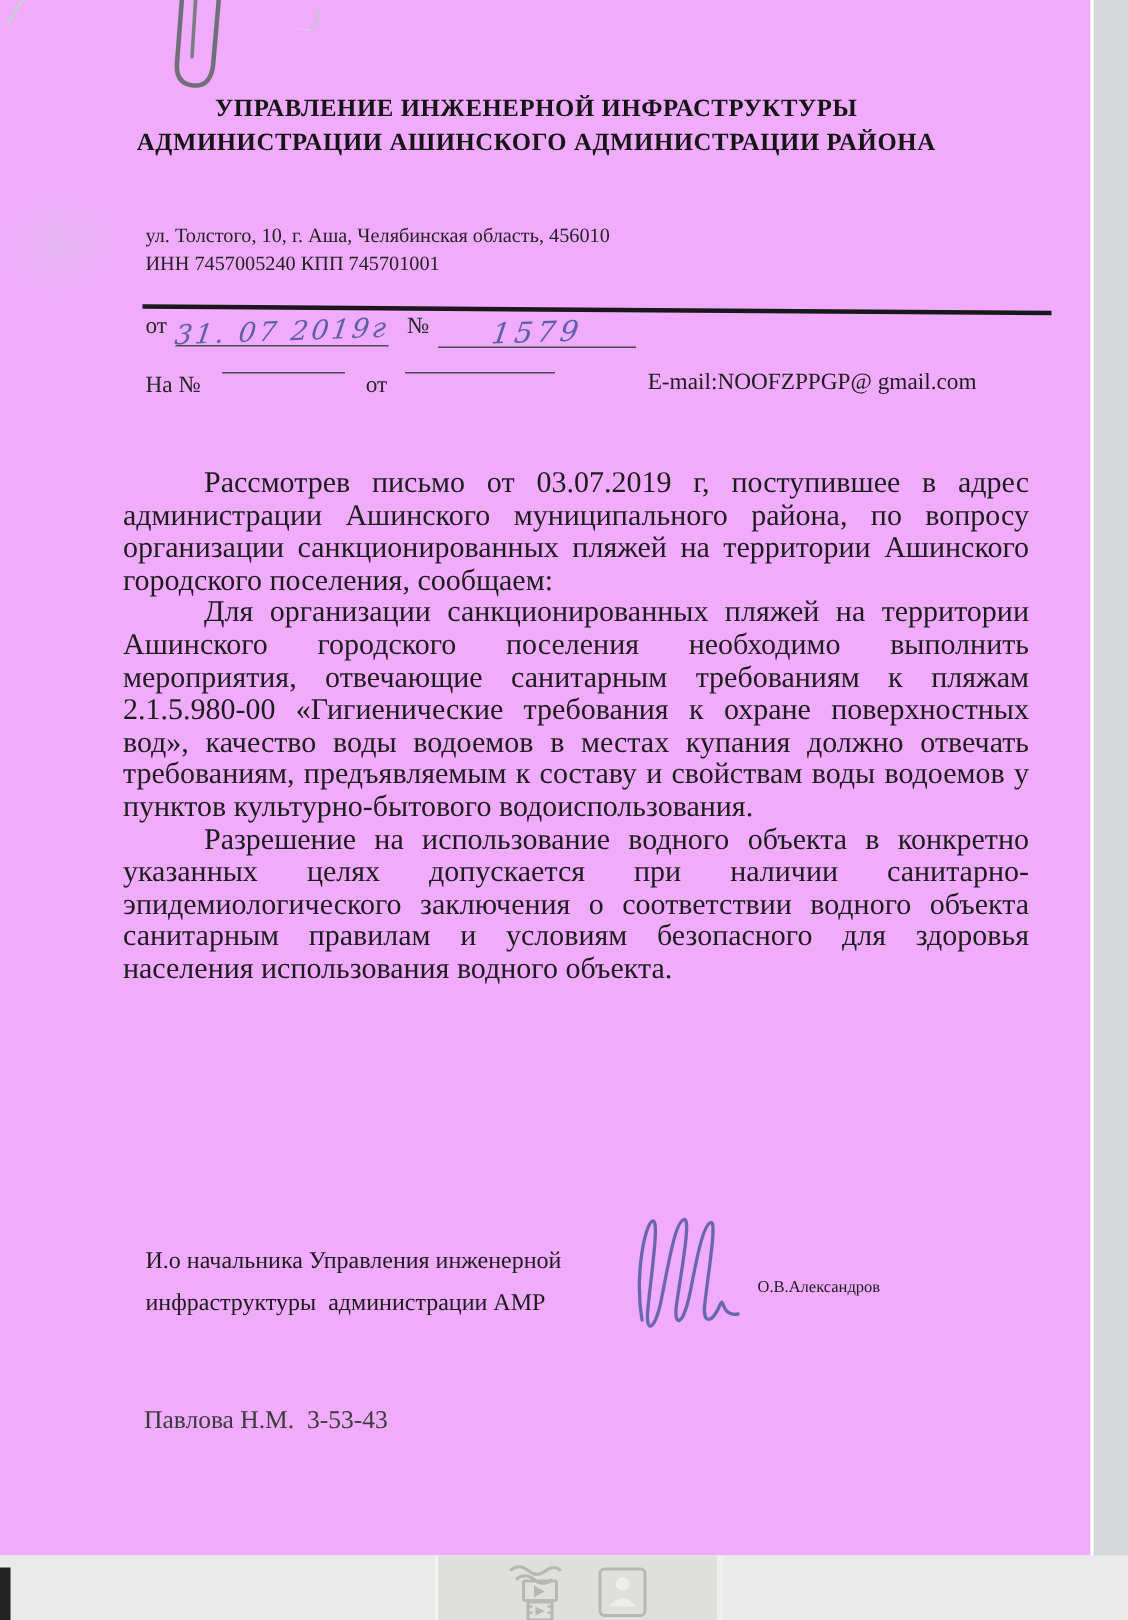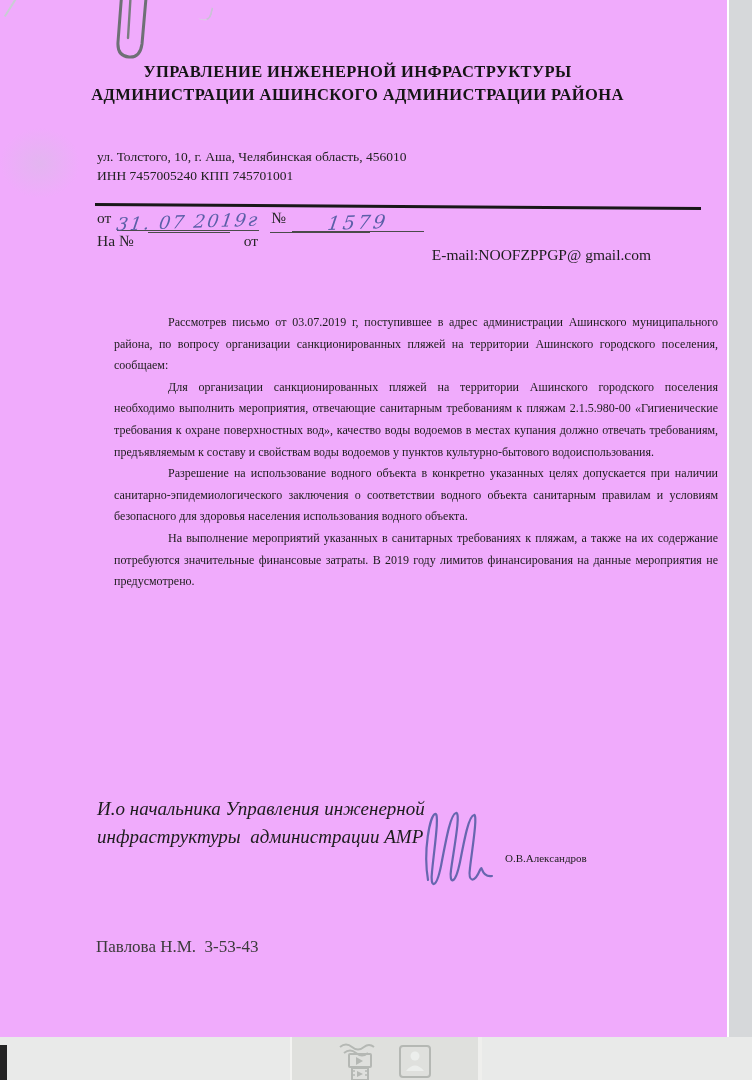--- a/index.html
+++ b/index.html
@@ -38,27 +38,27 @@
         transform:skewX(-10deg) rotate(-2deg);display:inline-block;}
   .hand-date{font-size:18px;letter-spacing:2px;position:relative;top:2px;}
   .hand-num{font-size:19px;letter-spacing:3px;position:relative;top:2px;}
   .lbl{margin-right:6px;}
 
   
   .recipient{position:absolute;right:76px;top:243px;text-align:right;font-size:15.5px;
              line-height:23px;color:#1d1d1d;}
 
   
-  .body-text{position:absolute;left:114px;top:312px;width:604px;font-size:12px;
+  .body-text{position:absolute;left:82px;top:312px;width:604px;font-size:20px;
              line-height:21.6px;text-align:justify;color:#1c1c1c;}
   .body-text p{margin:0;text-indent:54px;}
 
   
-  .sig-title{position:absolute;left:97px;top:795px;font-size:19px;line-height:27.5px;
-             white-space:pre-wrap;color:#1c1c1c;font-style:italic;}
+  .sig-title{position:absolute;left:97px;top:827px;font-size:16px;line-height:27.5px;
+             white-space:pre-wrap;color:#1c1c1c;}
   .sig-scribble{position:absolute;left:418px;top:806px;}
   .sig-name{position:absolute;left:505px;top:852px;font-size:11px;color:#1c1c1c;}
 
   
   .footer-exec{position:absolute;left:96px;top:937px;font-size:17px;color:#3b3b3b;white-space:pre-wrap;}
 </style>
 </head>
 <body>
 
 <div class="scan">
@@ -85,37 +85,36 @@
 
     <div class="divider"></div>
 
     <div class="ref-block">
       <div class="ref-row">
         <span class="lbl">от</span>
         <span class="u-line" style="width:142px;"><span class="hand hand-date">31. 07  2019г</span></span>
         <span class="lbl" style="margin-left:12px;">№</span>
         <span class="u-line" style="width:132px;"><span class="hand hand-num">1579</span></span>
       </div>
-      <div class="ref-row" style="margin-top:0;">
+      <div class="ref-row" style="margin-top:16px;">
         <span class="lbl">На №</span>
         <span class="u-line" style="width:82px;margin-left:8px;"></span>
         <span class="lbl" style="margin-left:14px;">от</span>
         <span class="u-line" style="width:100px;margin-left:6px;"></span>
       </div>
     </div>
 
     <div class="recipient">
       <div>E-mail:NOOFZPPGP@ gmail.com</div>
     </div>
 
     <div class="body-text">
       <p>Рассмотрев письмо от 03.07.2019 г, поступившее в адрес администрации Ашинского муниципального района, по вопросу организации санкционированных пляжей на территории Ашинского городского поселения, сообщаем:</p>
       <p>Для организации санкционированных пляжей на территории Ашинского городского поселения необходимо выполнить мероприятия,  отвечающие санитарным требованиям к пляжам 2.1.5.980-00 «Гигиенические требования к охране поверхностных вод», качество воды водоемов в местах купания должно отвечать требованиям, предъявляемым к составу и свойствам воды водоемов у пунктов культурно-бытового водоиспользования.</p>
       <p>Разрешение на использование водного объекта в конкретно указанных целях допускается при наличии санитарно-эпидемиологического заключения о соответствии водного объекта санитарным правилам и условиям безопасного для здоровья населения использования водного объекта.</p>
-      <p>На выполнение мероприятий указанных в санитарных требованиях к пляжам,  а также на их содержание потребуются значительные финансовые затраты.  В  2019 году лимитов финансирования на данные мероприятия не предусмотрено.</p>
     </div>
 
     <div class="sig-title">И.о начальника Управления инженерной
 инфраструктуры  администрации АМР</div>
 
     <svg class="sig-scribble" width="92" height="92" viewBox="0 0 92 92">
       <path d="M10 74 C5 44 12 10 17 8 C22 6 16 44 14 66 C12 82 18 84 23 60
                C29 28 33 8 38 7 C43 6 36 42 33 64 C31 78 37 80 42 56
                C47 30 51 10 56 9 C60 8 54 44 52 62 C50 76 56 78 62 64
                C65 57 62 72 74 70" fill="none" stroke="#5b5fa8" stroke-width="2.2" stroke-linecap="round" opacity="0.92"></path>

